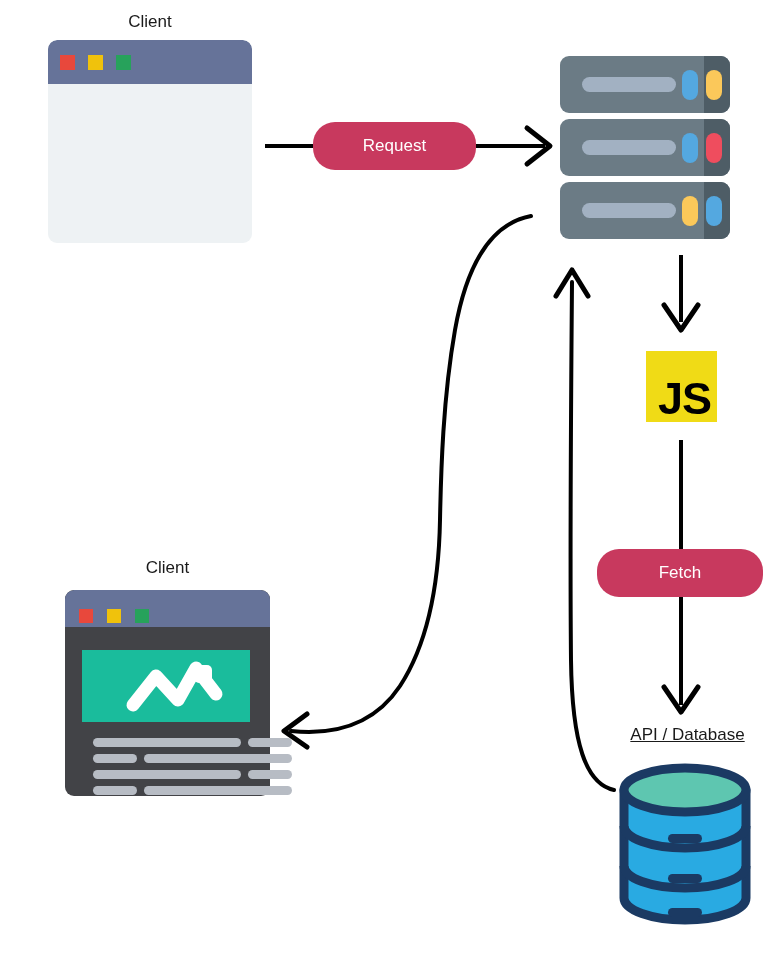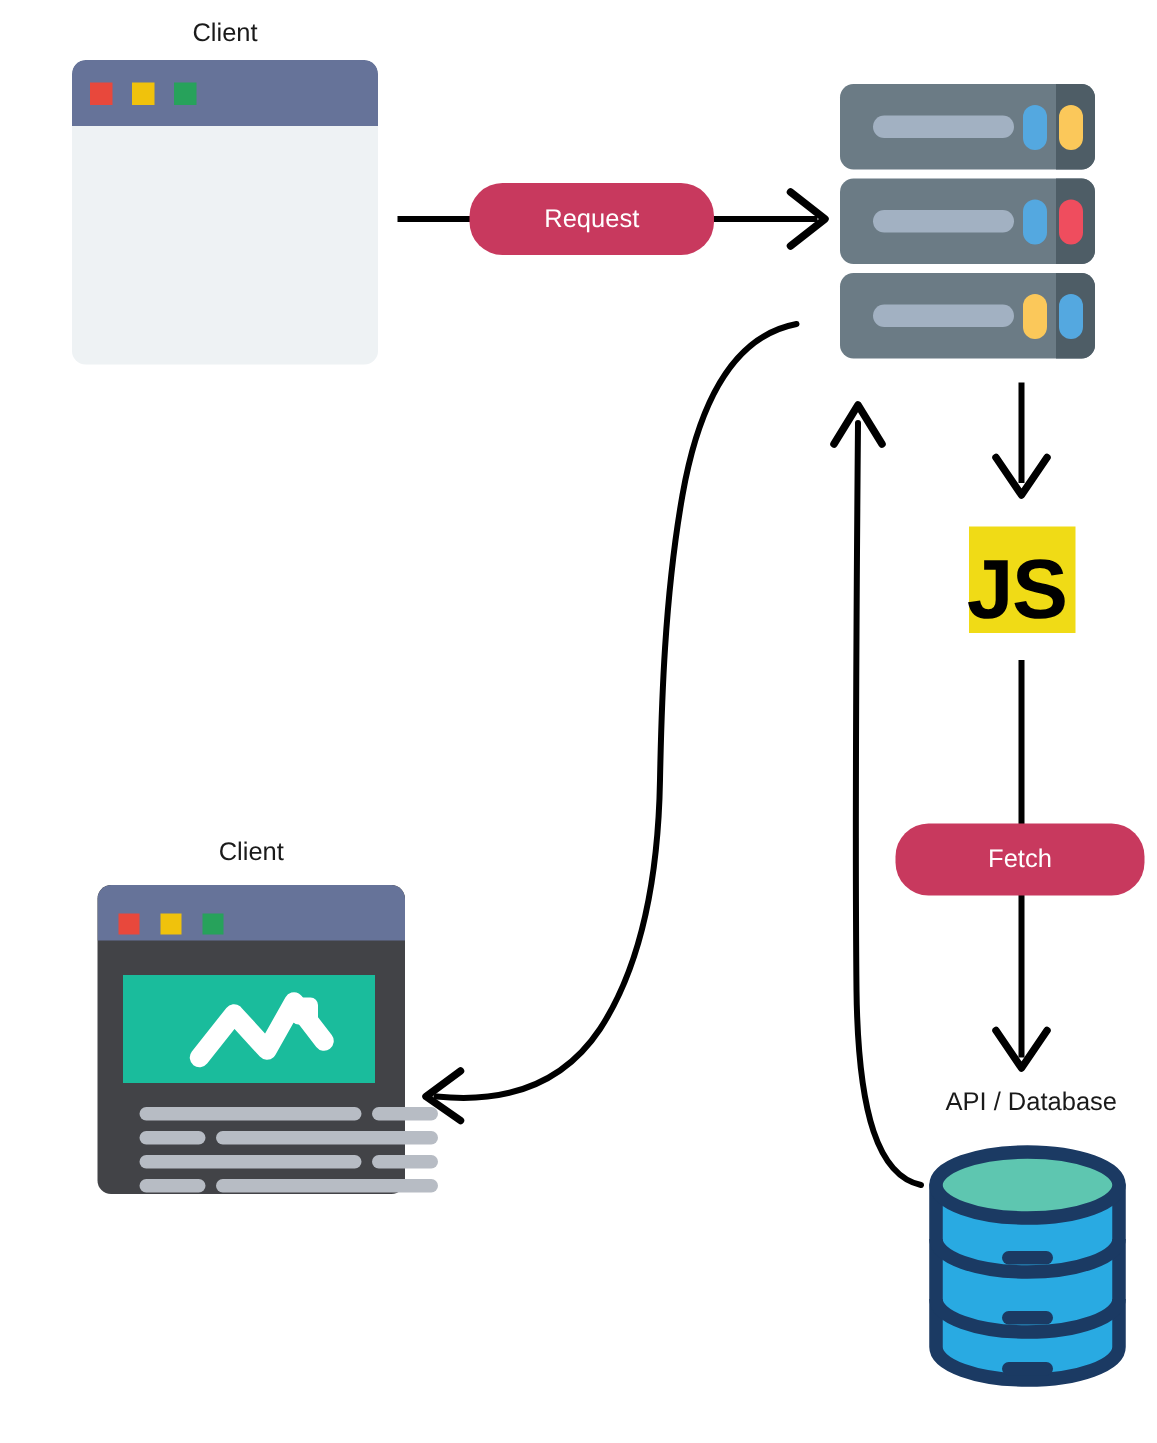--- a/index.html
+++ b/index.html
@@ -53,21 +53,21 @@
     z-index:6;
   }
 
   
   #js-logo{
     position:absolute;left:646px;top:351px;width:71px;height:71px;
     background:#f0db16;
   }
   #js-logo .js-text{
     position:absolute;right:6px;bottom:1px;
-    font-size:56px;font-weight:bold;color:#000000;
+    font-size:45px;font-weight:bold;color:#000000;
     font-family:"Liberation Sans", sans-serif;
     letter-spacing:-1px;line-height:1;
   }
 
   svg.layer{position:absolute;left:0;top:0;width:771px;height:962px;pointer-events:none;}
   svg.layer.below{z-index:2;}
 </style>
 </head>
 <body>
 
@@ -129,21 +129,21 @@
     <div class="srv-shade"></div>
     <div class="srv-slot" style="top:21px;"></div>
     <div class="srv-led" style="left:122px;top:14px;background:#fbc85a;"></div>
     <div class="srv-led" style="left:146px;top:14px;background:#54a8e0;"></div>
   </div>
 
   <div id="js-logo">
     <span class="js-text">JS</span>
   </div>
 
-  <div class="lbl" style="left:605px;top:725px;width:165px;">API / Database</div>
+  <div class="lbl" style="left:605px;top:725px;width:165px;text-decoration:underline;">API / Database</div>
   <svg class="layer" viewBox="0 0 771 962">
     <g transform="translate(620,768)">
 
       <path d="M 4,22 L 4,130 A 61,22 0 0 0 126,130 L 126,22 Z" fill="#29aae2" stroke="#1b3a63" stroke-width="9" stroke-linejoin="round"></path>
 
       <path d="M 4,58 A 61,22 0 0 0 126,58" fill="none" stroke="#1b3a63" stroke-width="9"></path>
       <path d="M 4,98 A 61,22 0 0 0 126,98" fill="none" stroke="#1b3a63" stroke-width="9"></path>
 
       <ellipse cx="65" cy="22" rx="61" ry="22" fill="#5ec6b0" stroke="#1b3a63" stroke-width="9"></ellipse>
 

